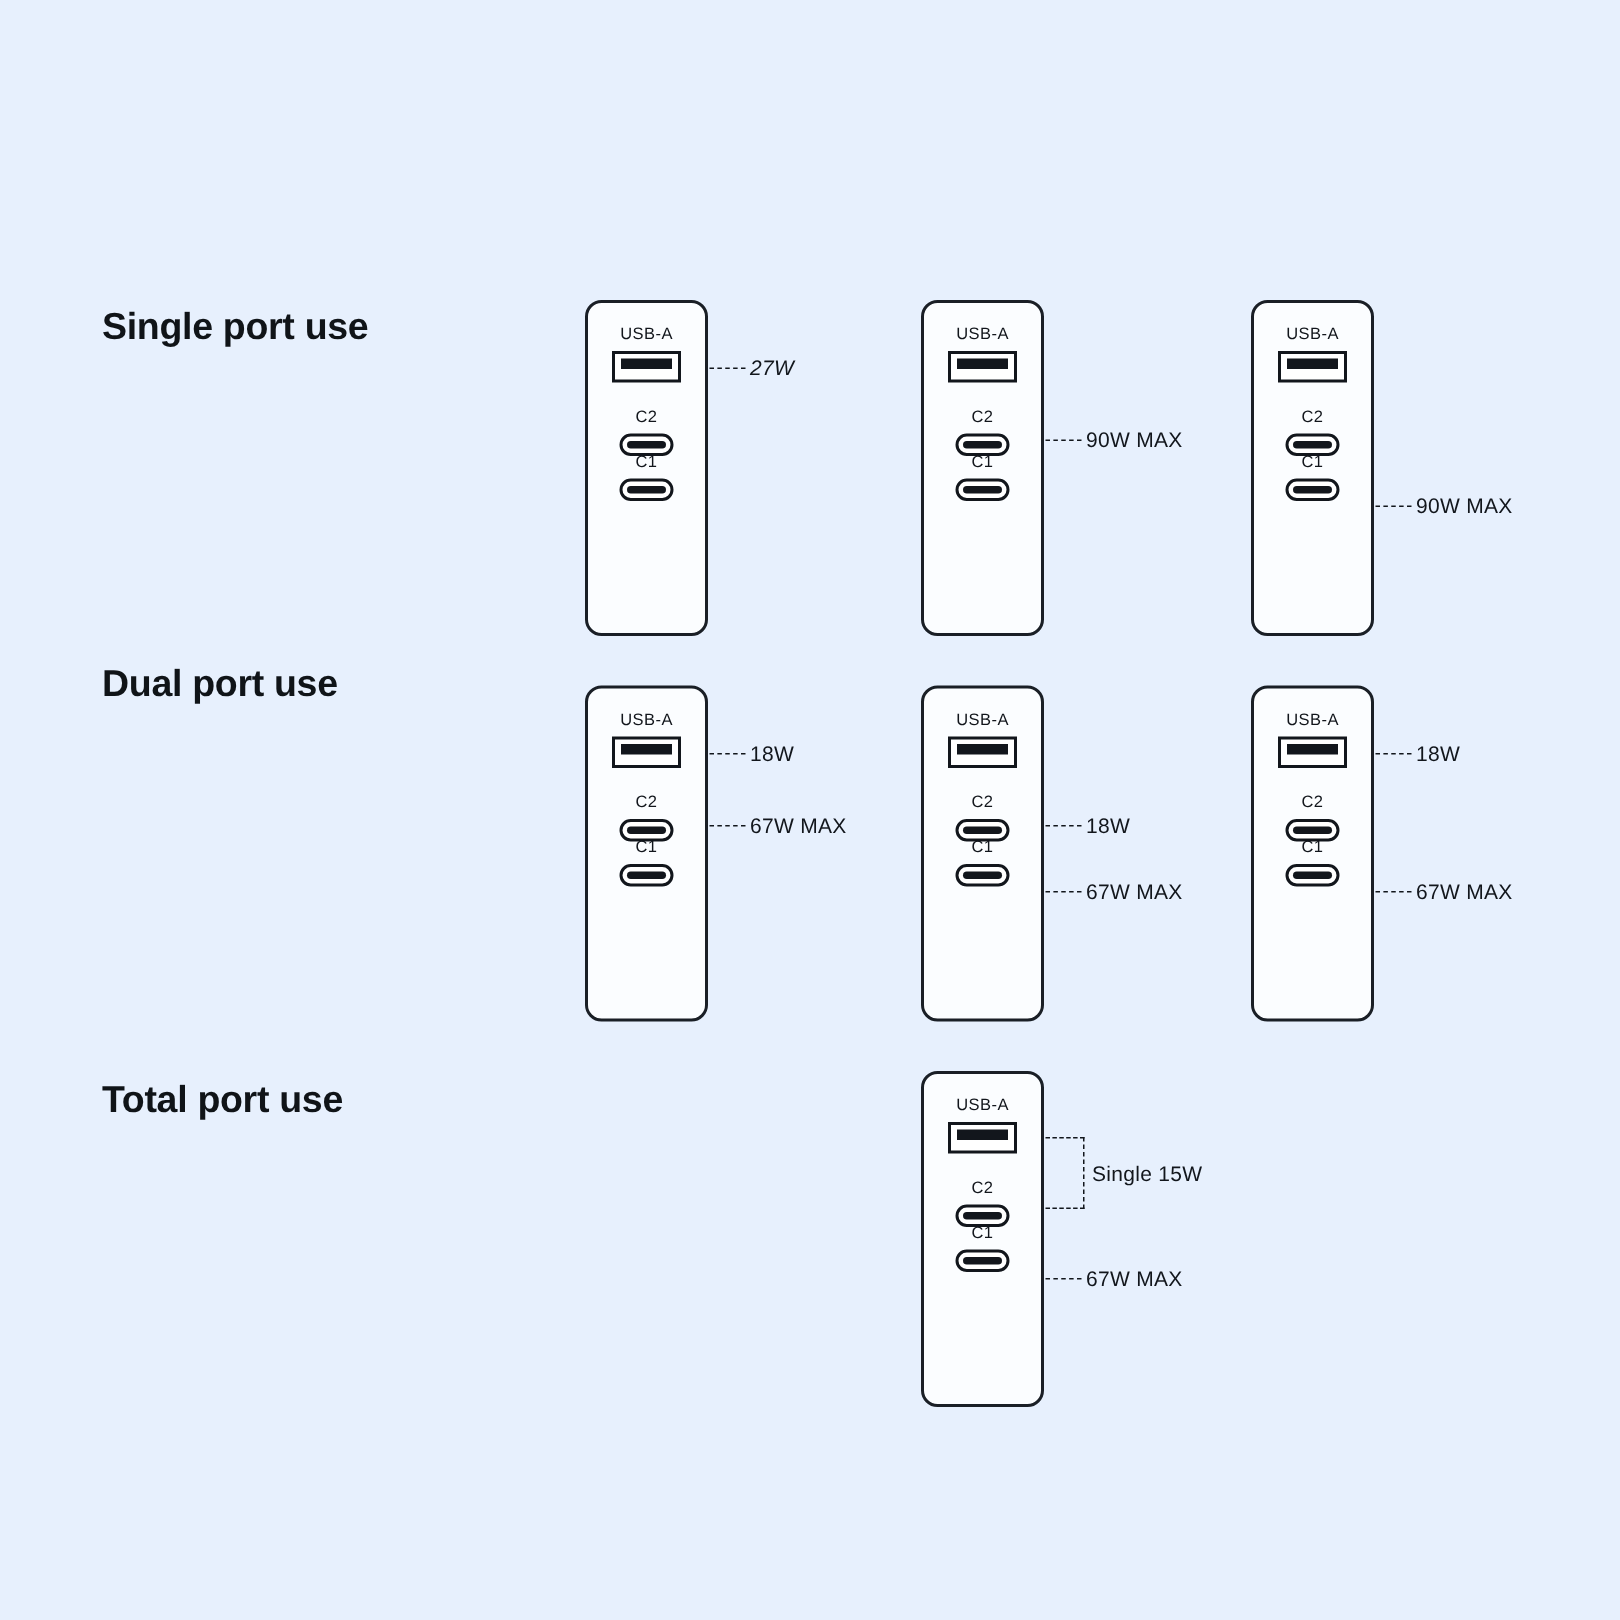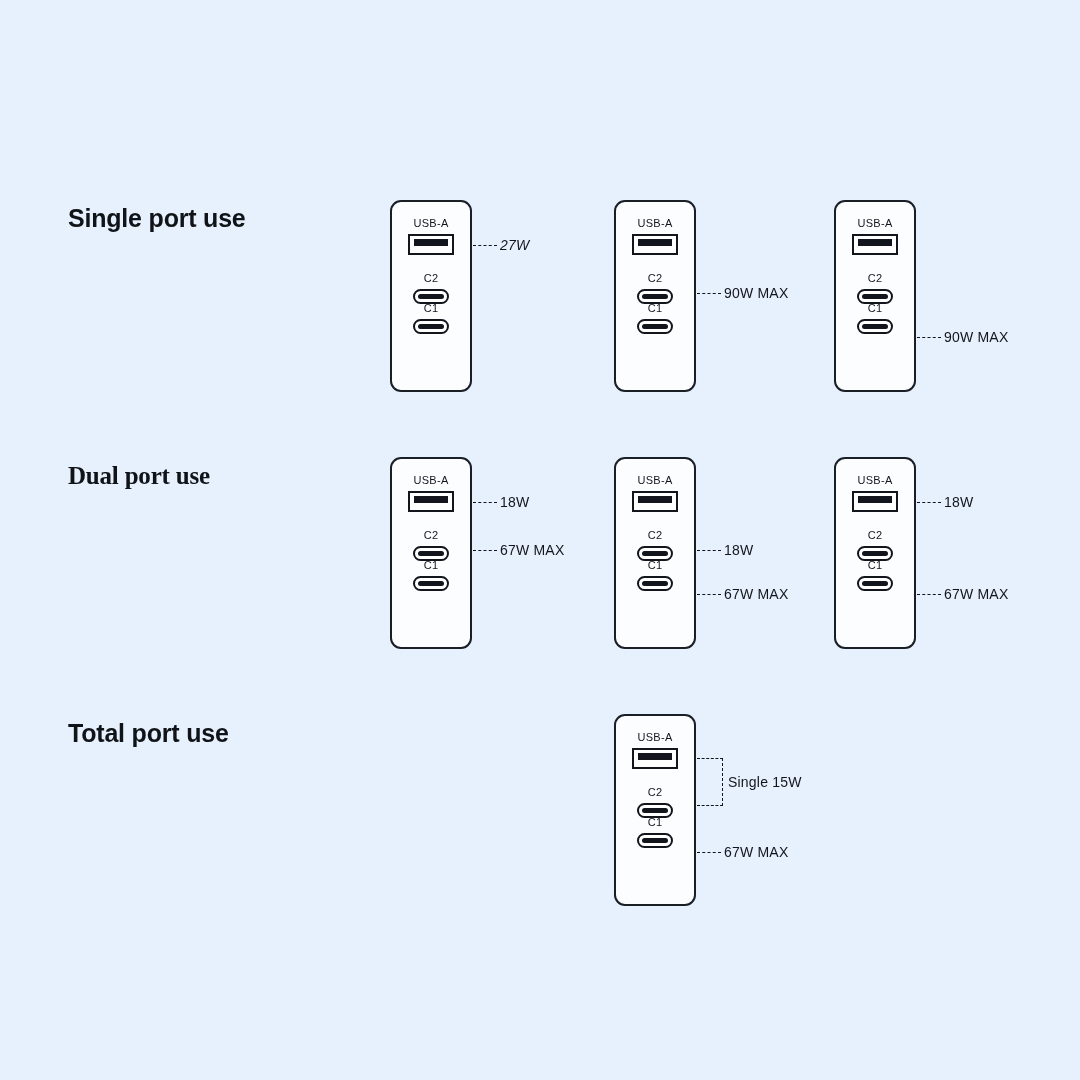--- a/index.html
+++ b/index.html
@@ -30,28 +30,28 @@
     left: 68px;
     font-size: 25px;
     font-weight: bold;
     letter-spacing: -0.2px;
     color: #101418;
     white-space: nowrap;
     line-height: 1;
     text-align: center;
   }
   .section-heading.r1 { top: 206px; }
-  .section-heading.r2 { top: 463px; font-family: Liberation Serif, serif; }
+  .section-heading.r2 { top: 444px; }
   .section-heading.r3 { top: 721px; }
 
   
   .charger {
     position: absolute;
     width: 82px;
-    height: 192px;
+    height: 224px;
     border: 2px solid #1a1f26;
     border-radius: 11px;
     background: #fbfdff;
     box-sizing: border-box;
     text-align: center;
   }
 
   
   .port-group {
     position: absolute;

